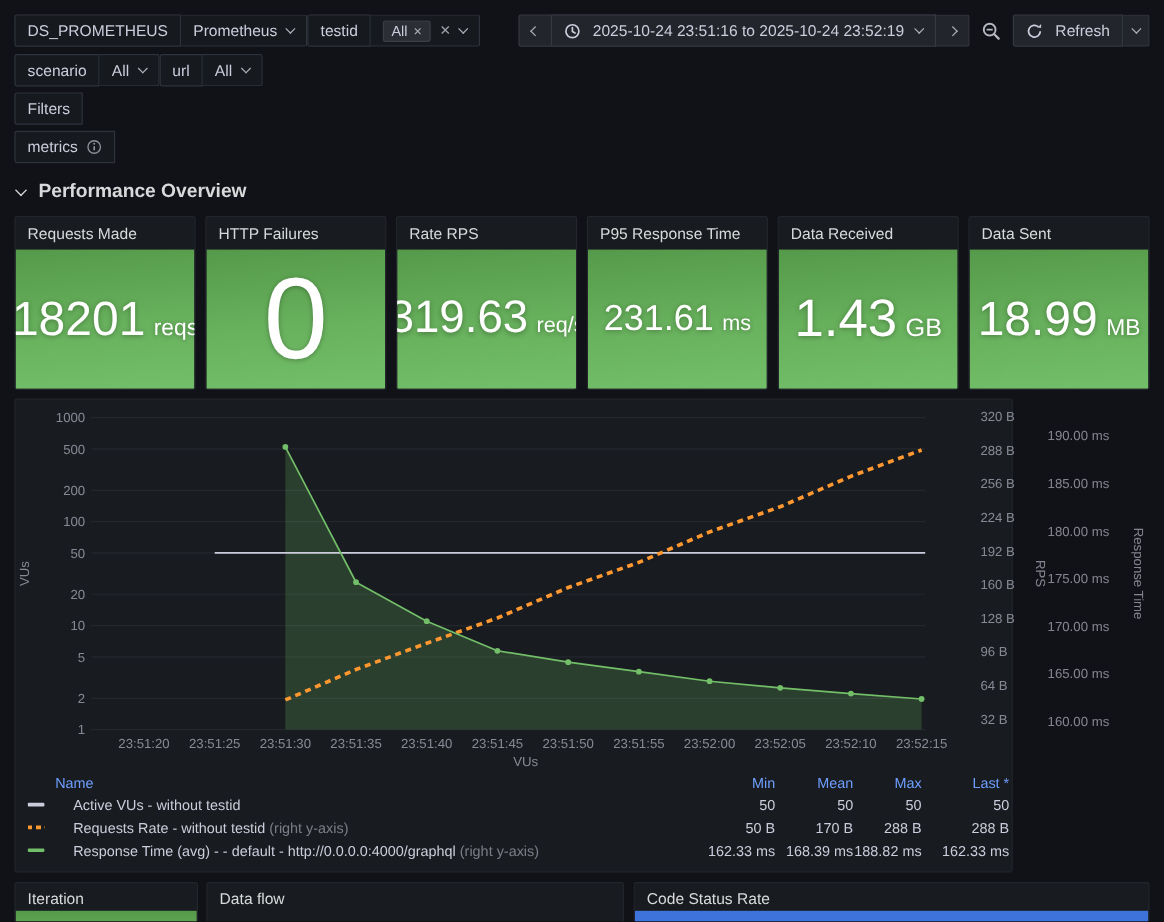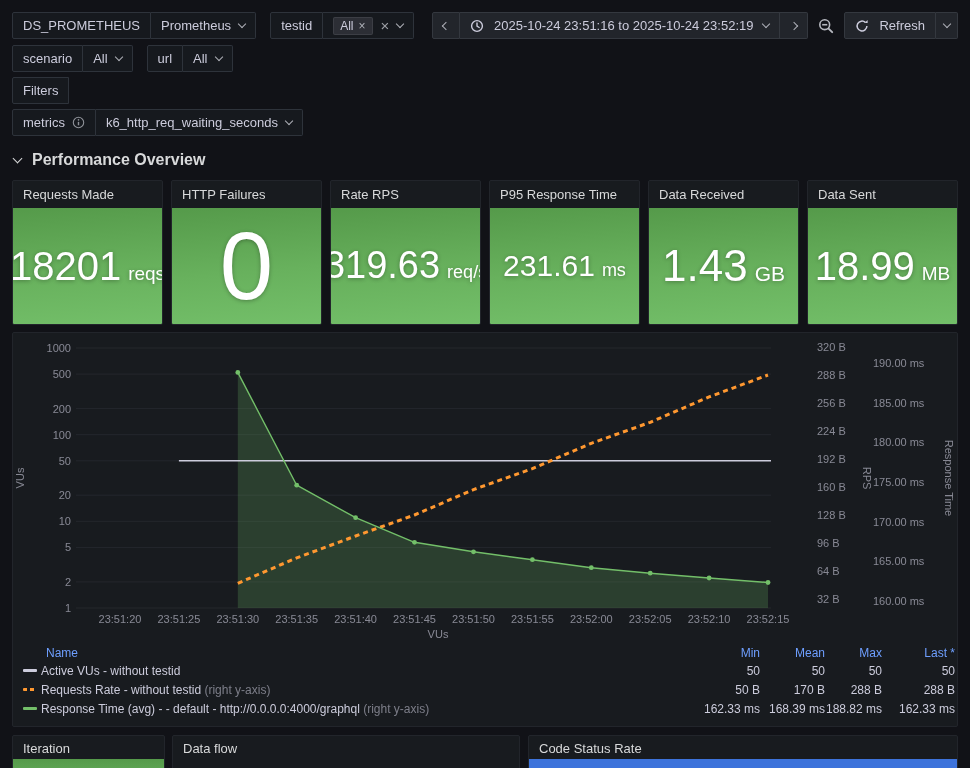--- a/index.html
+++ b/index.html
@@ -3,21 +3,21 @@
 <meta charset="utf-8">
 <style>
   *{margin:0;padding:0;box-sizing:border-box}
   html,body{background:#111217}
   body{font-family:"Liberation Sans",sans-serif;color:#ccccdc}
   .page{position:relative;width:970px;height:768px;overflow:hidden;background:#111217}
 
   
   .row{position:absolute;left:12px;right:12px;display:flex;align-items:center}
   .right-controls{margin-left:auto;display:flex;align-items:center;gap:8px}
-  .vgroup{display:flex;align-items:stretch;height:27px;margin-right:14px}
+  .vgroup{display:flex;align-items:stretch;height:27px;}
   .vlabel{display:flex;align-items:center;gap:7px;padding:0 10px;background:#16191e;border:1px solid #2e333b;border-radius:2px 0 0 2px;font-size:13px;color:#ccccdc;white-space:nowrap}
   .vvalue{display:flex;align-items:center;gap:8px;padding:0 10px;background:#16191e;border:1px solid #2e333b;border-left:none;border-radius:0 2px 2px 0;font-size:13px;cursor:pointer;white-space:nowrap}
   .chev{display:inline-block;width:6px;height:6px;border-right:1.5px solid #aeb0b8;border-bottom:1.5px solid #aeb0b8;flex:none}
   .chev.down{transform:rotate(45deg);margin-top:-3px}
   .chev.left{transform:rotate(135deg)}
   .chev.right{transform:rotate(-45deg)}
   .tag{display:flex;align-items:center;gap:5px;background:rgba(204,204,220,.12);border:1px solid rgba(204,204,220,.10);border-radius:2px;padding:1px 6px;font-size:12px}
   .tag-x{color:#aeb0b8;cursor:pointer;line-height:1}
   .clear-x{color:#9da0a6;font-size:15px;cursor:pointer;line-height:1}
   .btn-group{display:flex;align-items:stretch}
@@ -39,32 +39,32 @@
   
   .stats-row{position:absolute;top:180px;left:12px;width:946px;height:145px;display:flex;gap:8px}
   .stat-panel{flex:1;background:#181b1f;border:1px solid #22252b;border-radius:2px;display:flex;flex-direction:column;overflow:hidden}
   .stat-title{height:27px;display:flex;align-items:center;padding:0 10px;font-size:13px;color:#d8d9da;flex:none}
   .stat-body{flex:1;background:linear-gradient(175deg,#559a4a 0%,#68b15d 55%,#73bf69 100%);display:flex;align-items:baseline;justify-content:center;color:#fff;padding-top:0}
   .stat-body-inner{display:flex;align-items:baseline;margin:auto}
   .stat-value{font-weight:500;line-height:1.05;text-shadow:0 1px 4px rgba(0,0,0,.30)}
   .stat-unit{font-weight:500;margin-left:7px;text-shadow:0 1px 4px rgba(0,0,0,.30)}
 
   
-  .ts-panel{position:absolute;top:332px;left:12px;width:946px;height:395px;background:#181b1f;border:1px solid #22252b;border-radius:2px}
+  .ts-panel{position:absolute;top:332px;left:12px;width:832px;height:395px;background:#181b1f;border:1px solid #22252b;border-radius:2px}
   #ts-svg{position:absolute;top:0;left:0;display:block}
   #ts-svg text.tick{fill:rgba(204,204,220,.62);font-size:11px;font-family:"Liberation Sans",sans-serif}
 
   
   .legend{position:absolute;top:311px;left:10px;right:2px;font-size:12px}
   .lrow{display:grid;grid-template-columns:1fr 66px 65px 57px 73px;align-items:center;height:19px}
   .legend-header{height:17px}
   .legend-header span{color:#6e9fff;cursor:pointer;text-align:right}
   .legend-header .name-h{text-align:left;padding-left:23px}
   .cell{text-align:right;color:#ccccdc}
-  .lname{display:flex;align-items:center;gap:4px;color:#ccccdc;cursor:pointer;overflow:hidden;white-space:nowrap}
+  .lname{display:flex;align-items:center;gap:24px;color:#ccccdc;cursor:pointer;overflow:hidden;white-space:nowrap}
   .swatch{width:14px;height:3px;border-radius:1px;flex:none}
   .dim{color:rgba(204,204,220,.55)}
 
   
   .bottom-row{position:absolute;top:735px;left:12px;display:flex}
   .bpanel{background:#181b1f;border:1px solid #22252b;border-radius:2px;position:relative;height:64px;overflow:hidden}
   .btitle{padding:5px 10px;font-size:13px;color:#d8d9da}
   .bfill{position:absolute;left:0;right:0;top:23px;bottom:0}
 </style>
 </head>
@@ -157,24 +157,20 @@
     <div class="vgroup">
       <div class="vlabel">
         <span>metrics</span>
         <span class="info-ic">
           <svg width="13" height="13" viewBox="0 0 14 14">
               <circle cx="7" cy="7" r="5.6" fill="none" stroke="currentColor" stroke-width="1.2"></circle>
               <line x1="7" y1="6.3" x2="7" y2="10" stroke="currentColor" stroke-width="1.5"></line>
               <circle cx="7" cy="4.1" r="0.9" fill="currentColor"></circle>
             </svg>
         </span>
-      </div>
-      <div class="vvalue">
-        <span>k6_http_req_waiting_seconds</span>
-        <span class="chev down"></span>
       </div>
     </div>
   </div>
 
   <div class="section-header">
     <span class="chev down"></span>
     <span>Performance Overview</span>
   </div>
 
   <div class="stats-row" id="stats-row">

